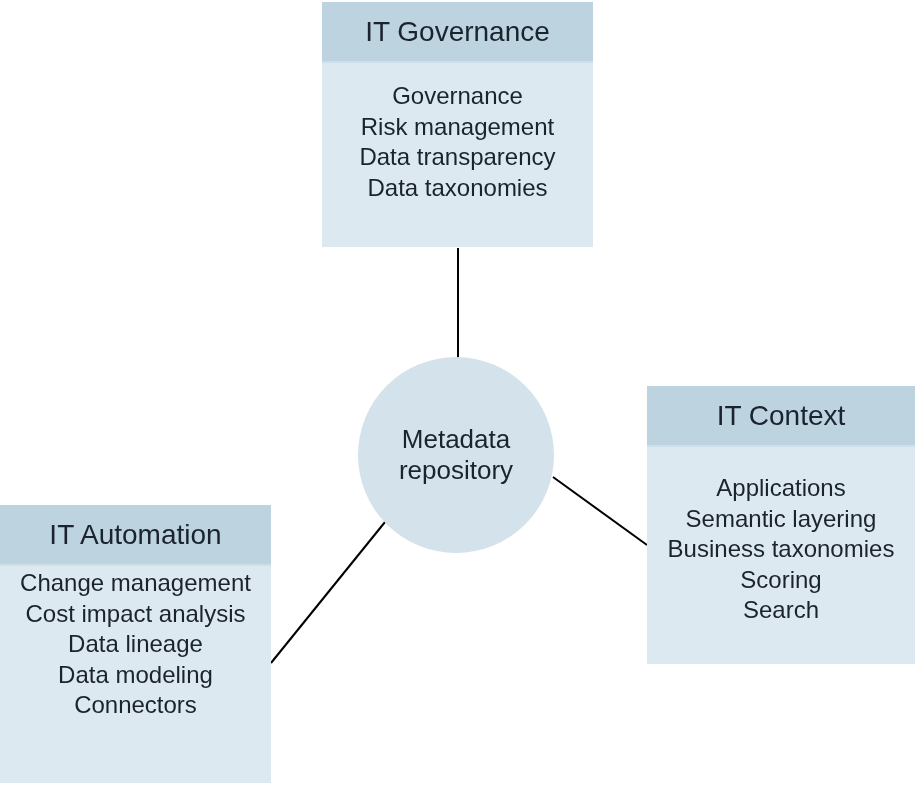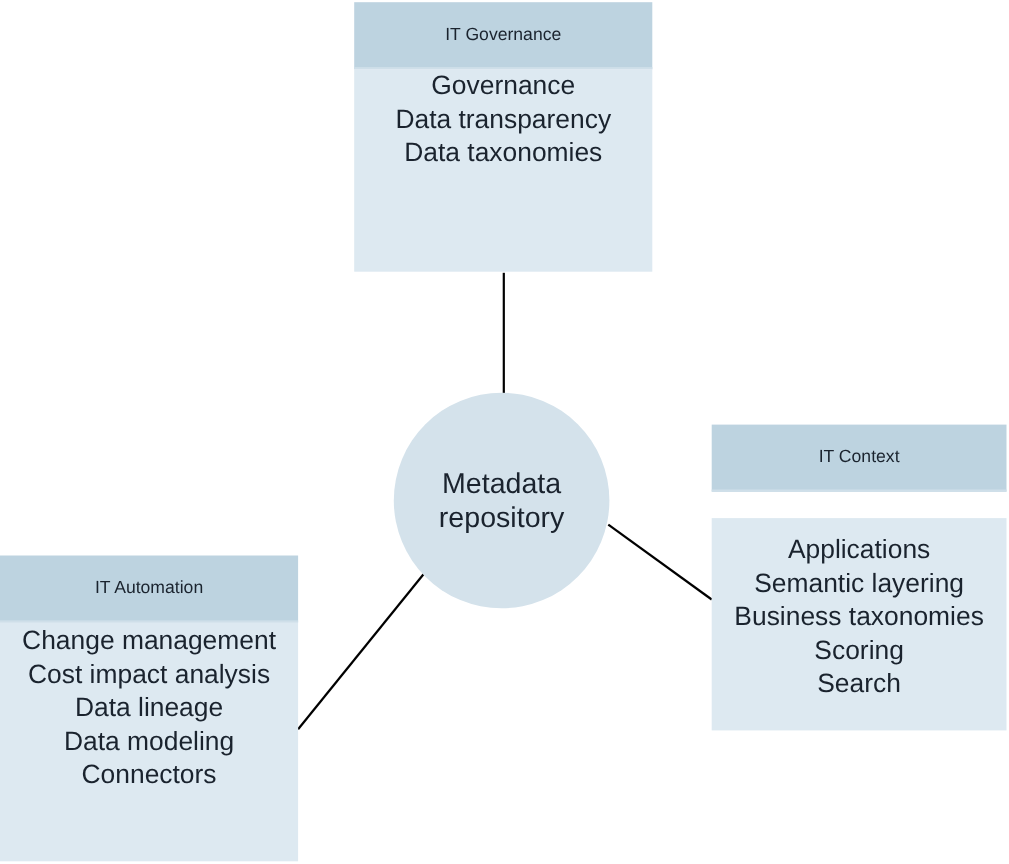--- a/index.html
+++ b/index.html
@@ -32,34 +32,34 @@
     display: flex;
     flex-direction: column;
   }
   .box-header {
     height: 59px;
     background: #bdd3e0;
     border-bottom: 2px solid #cfdfe9;
     display: flex;
     align-items: center;
     justify-content: center;
-    font-size: 16px;
+    font-size: 28px;
   }
   .box-body {
     flex: 1;
     background: #dde9f1;
     text-align: center;
     font-size: 24px;
     line-height: 30.5px;
   }
   .box-governance { left: 322px; top: 2px;   width: 271px; height: 245px; }
   .box-context    { left: 647px; top: 386px; width: 268px; height: 278px; }
   .box-automation { left: 0px;   top: 505px; width: 271px; height: 278px; }
-  .box-governance .box-body { }
-  .box-context    .box-body { padding-top: 14px; margin-top: 24px; }
+  .box-governance .box-body { padding-top: 18px; }
+  .box-context    .box-body { padding-top: 26px; }
   .box-automation .box-body { padding-top: 2px; }
   .center-circle {
     position: absolute;
     left: 358px;
     top: 357px;
     width: 196px;
     height: 196px;
     border-radius: 50%;
     background: #d4e2eb;
     display: flex;
@@ -81,20 +81,21 @@
   <svg class="connectors" viewBox="0 0 917 785" xmlns="http://www.w3.org/2000/svg">
     <line x1="458" y1="248" x2="458" y2="358"></line>
     <line x1="553" y1="477" x2="647" y2="545"></line>
     <line x1="385" y1="522" x2="271" y2="663"></line>
   </svg>
 
   <div class="box box-governance">
     <div class="box-header">IT Governance</div>
     <div class="box-body">
       <div>Governance</div>
+      <div>Risk management</div>
       <div>Data transparency</div>
       <div>Data taxonomies</div>
     </div>
   </div>
 
   <div class="box box-context">
     <div class="box-header">IT Context</div>
     <div class="box-body">
       <div>Applications</div>
       <div>Semantic layering</div>

